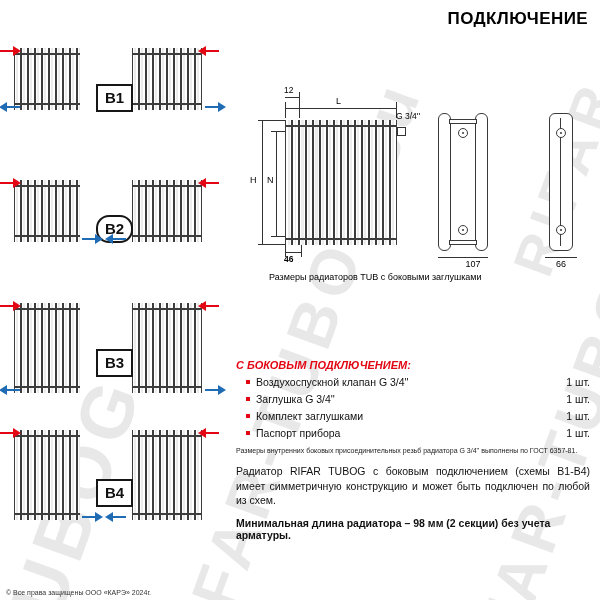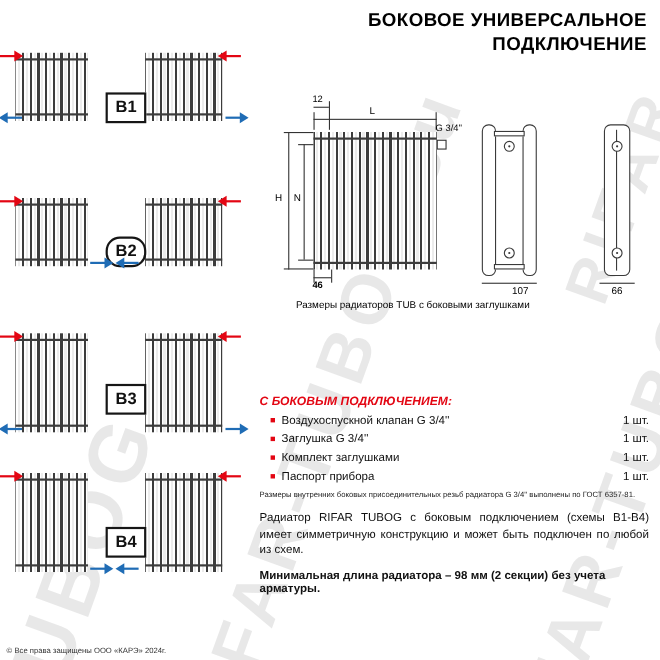--- a/index.html
+++ b/index.html
@@ -83,21 +83,20 @@
 <body>
 
 <div class="page">
 
   <span class="wm" style="left:-24px;top:648px;font-size:74px;">TUBOG</span>
   <span class="wm" style="left:150px;top:666px;font-size:64px;">RIFAR-TUBOG.su</span>
   <span class="wm" style="left:436px;top:700px;font-size:64px;">RIFAR-TUBOG</span>
   <span class="wm" style="left:500px;top:262px;font-size:56px;">RIFAR</span>
 
   <header class="title">
-    <div>БОКОВОЕ УНИВЕРСАЛЬНОЕ</div>
     <div>ПОДКЛЮЧЕНИЕ</div>
   </header>
 
   <section>
     <div class="rad" style="left:14px;top:48px;width:66px;height:62px;"></div>
     <div class="rad" style="left:132px;top:48px;width:70px;height:62px;"></div>
     <div class="scheme-label" style="left:96px;top:84px;">В1</div>
     <div class="arrow right in" style="left:0px;top:50px;"></div>
     <div class="arrow left out" style="left:6px;top:106px;"></div>
     <div class="arrow left in" style="left:205px;top:50px;"></div>

